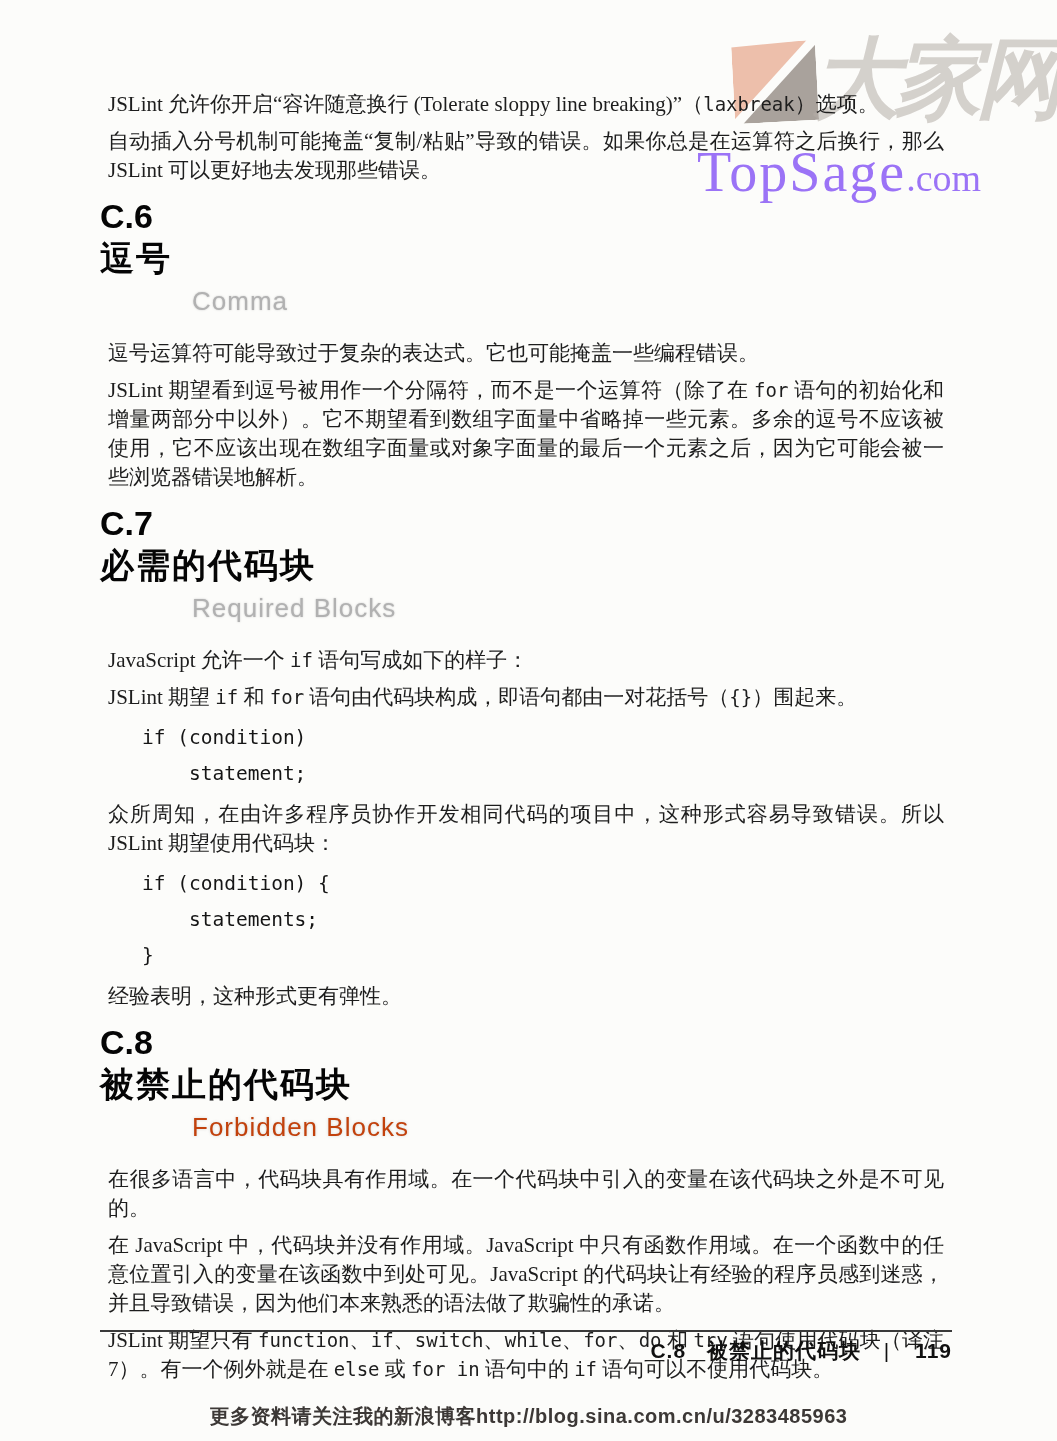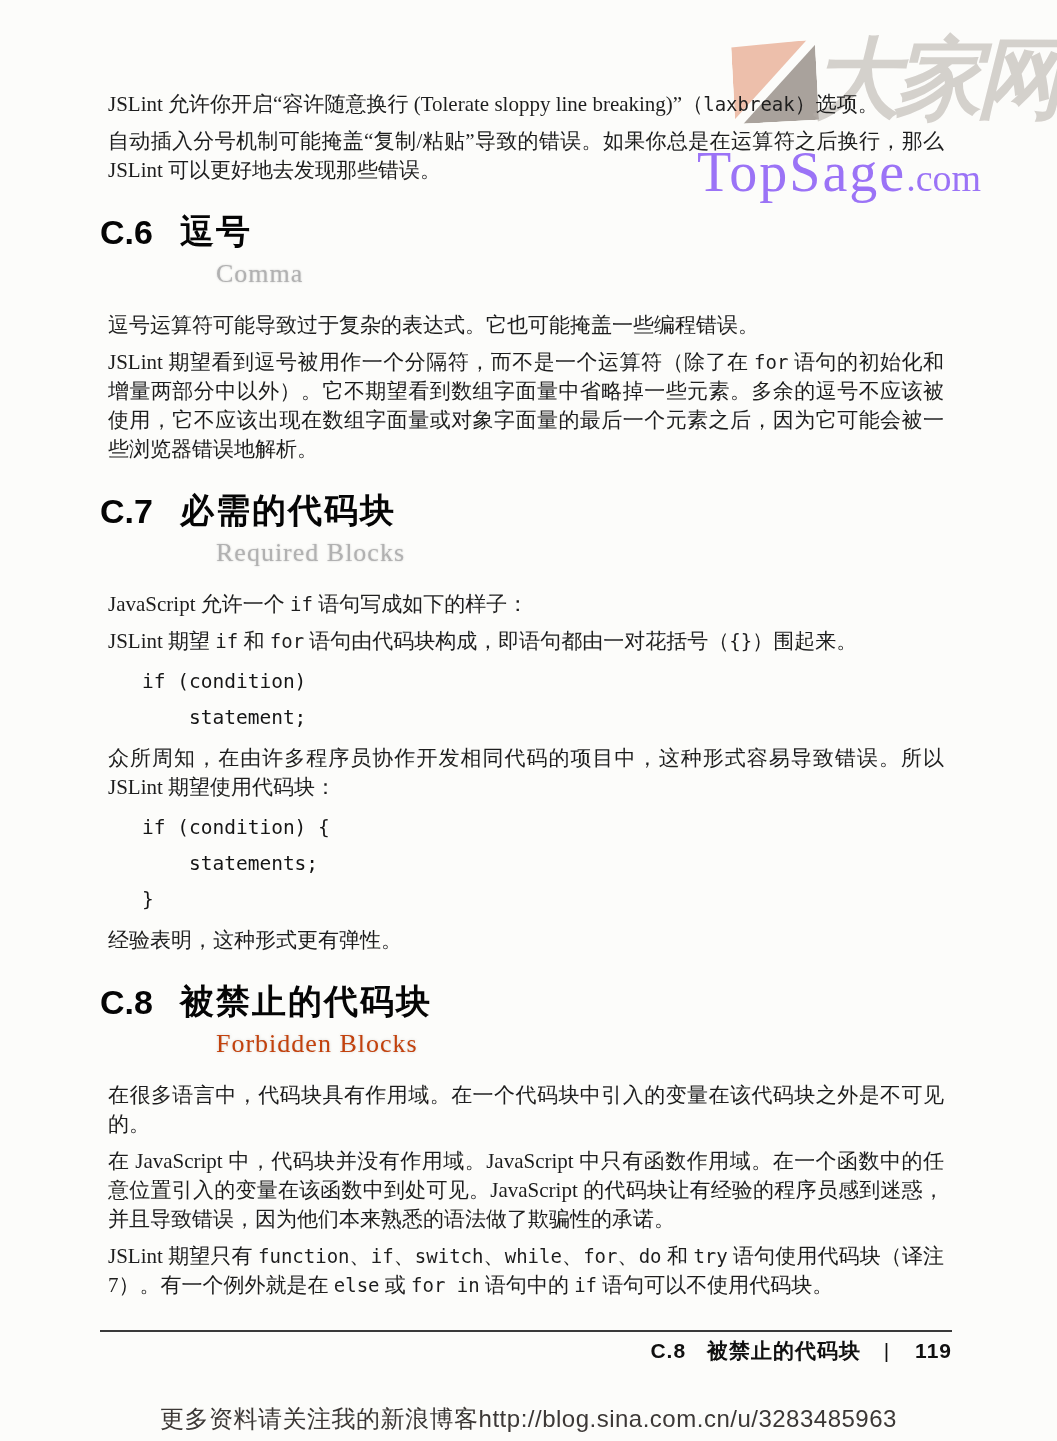--- a/index.html
+++ b/index.html
@@ -24,27 +24,27 @@
   .wm-url { position:absolute; left:697px; top:140px; white-space:nowrap; color:#8b5cf6; opacity:.85; font-family:"Liberation Serif", serif; }
   .wm-url .main { font-size:56px; letter-spacing:2px; }
   .wm-url .ext  { font-size:38px; }
   
   .content { position:absolute; left:100px; top:82px; width:852px; z-index:1; }
   p.body {
     font-size:21px; line-height:29px; text-align:justify; margin:8px 8px; color:#1d1d1d;
   }
   .inline-code { font-family:"DejaVu Sans Mono", monospace; font-size:19px; }
   .sec-heading {
-    display:flex; align-items:center; margin-top:24px;
-    font-family:"Liberation Sans", sans-serif; font-weight:bold; color:#050505;
+    display:flex; align-items:flex-start; margin-top:12px;
+    font-family:"Liberation Sans", sans-serif; font-weight:bold; color:#050505;flex-direction:column;
   }
   .sec-num { width:80px; font-size:34px; }
   .sec-title { font-size:34px; letter-spacing:2px; }
   .sec-subtitle {
-    margin-left:116px; margin-top:4px; font-family:Liberation Serif, serif;
+    margin-left:92px; margin-top:4px; font-family:Liberation Sans, sans-serif;
     font-size:26px; letter-spacing:1px; color:#b1b1b1;
     text-shadow:0 0 2px rgba(190,190,190,.8);
   }
   .sec-subtitle.extra-faint { color:#c2410c; text-shadow:0 0 3px rgba(210,209,207,.9); }
   .gap-after-subtitle { height:14px; }
   pre.codeblock {
     margin:6px 0 6px 42px; font-family:"DejaVu Sans Mono", monospace;
     font-size:19.5px; line-height:36px; color:#151515; white-space:pre;
   }
   
@@ -58,21 +58,21 @@
   .page-footer { position:absolute; left:100px; width:852px; top:1330px; z-index:1; }
   .footer-rule { border-top:2px solid #3a3a3a; }
   .footer-line {
     margin-top:5px; text-align:right; font-family:"Liberation Sans", sans-serif;
     font-weight:bold; font-size:21px; color:#101010; letter-spacing:1px;
   }
   .footer-line .sep { margin:0 16px; font-weight:normal; }
   .footer-line .num { margin-left:2px; }
   .bottom-note {
     position:absolute; left:0; right:0; top:1403px; z-index:1; text-align:center;
-    font-family:"Liberation Sans", sans-serif; font-size:24px; color:#3c3836; letter-spacing:0.5px;
+    font-family:"Liberation Sans", sans-serif; font-size:20px; color:#3c3836; letter-spacing:0.5px;font-weight:bold;
   }
 </style>
 </head>
 <body>
 
 <div class="page">
 
   <div class="watermark">
     <div class="wm-logo">
       <div class="tri-pink"></div>

